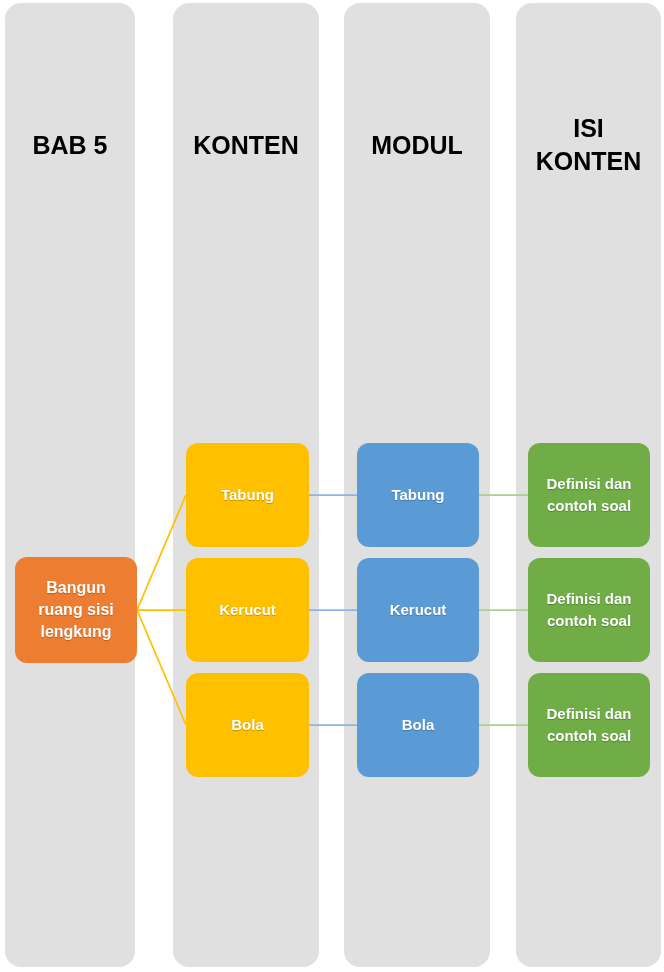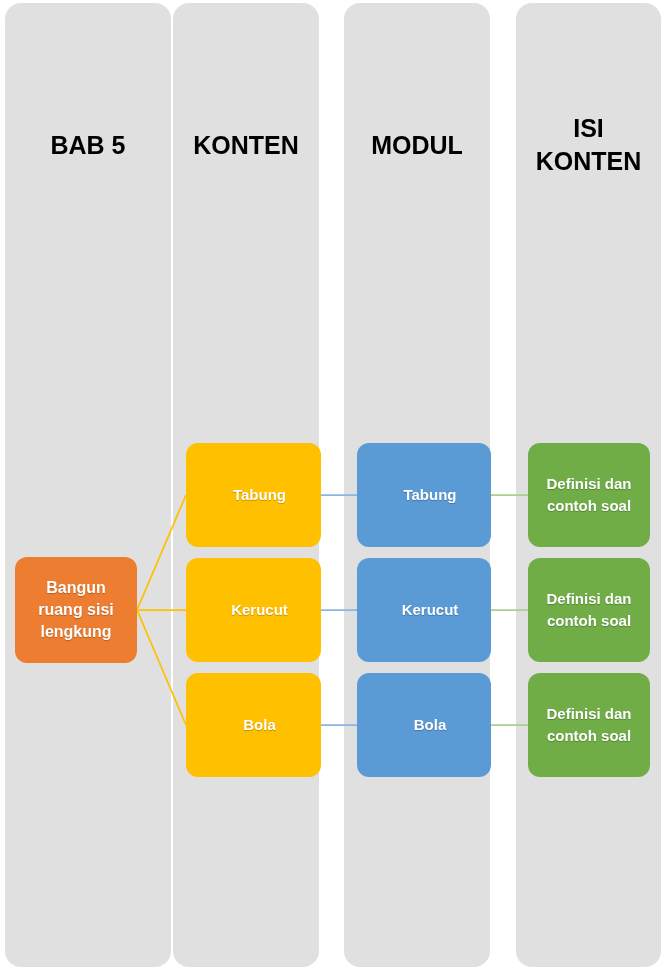--- a/index.html
+++ b/index.html
@@ -15,21 +15,21 @@
     background: #ffffff;
     overflow: hidden;
   }
   .col {
     position: absolute;
     top: 3px;
     height: 964px;
     background: #e0e0e0;
     border-radius: 16px;
   }
-  .col1 { left: 5px;   width: 166px; }
+  .col1 { left: 5px;   width: 130px; }
   .col2 { left: 173px; width: 146px; }
   .col3 { left: 344px; width: 146px; }
   .col4 { left: 516px; width: 145px; }
 
   .col-header {
     position: absolute;
     top: 106px;
     left: 0;
     right: 0;
     height: 72px;
@@ -58,21 +58,20 @@
     border-radius: 12px;
     display: flex;
     align-items: center;
     justify-content: center;
     text-align: center;
     color: #ffffff;
     font-weight: bold;
     font-size: 15px;
     line-height: 22px;
     text-shadow: 0 1px 1px rgba(0,0,0,0.25);
-    padding-left: 12px;
   }
   .node span { display: block; }
 
   .node-root {
     left: 15px; top: 557px;
     width: 122px; height: 106px;
     background: #ed7d31;
     font-size: 16px;
     padding: 0 17px;
     box-sizing: border-box;

